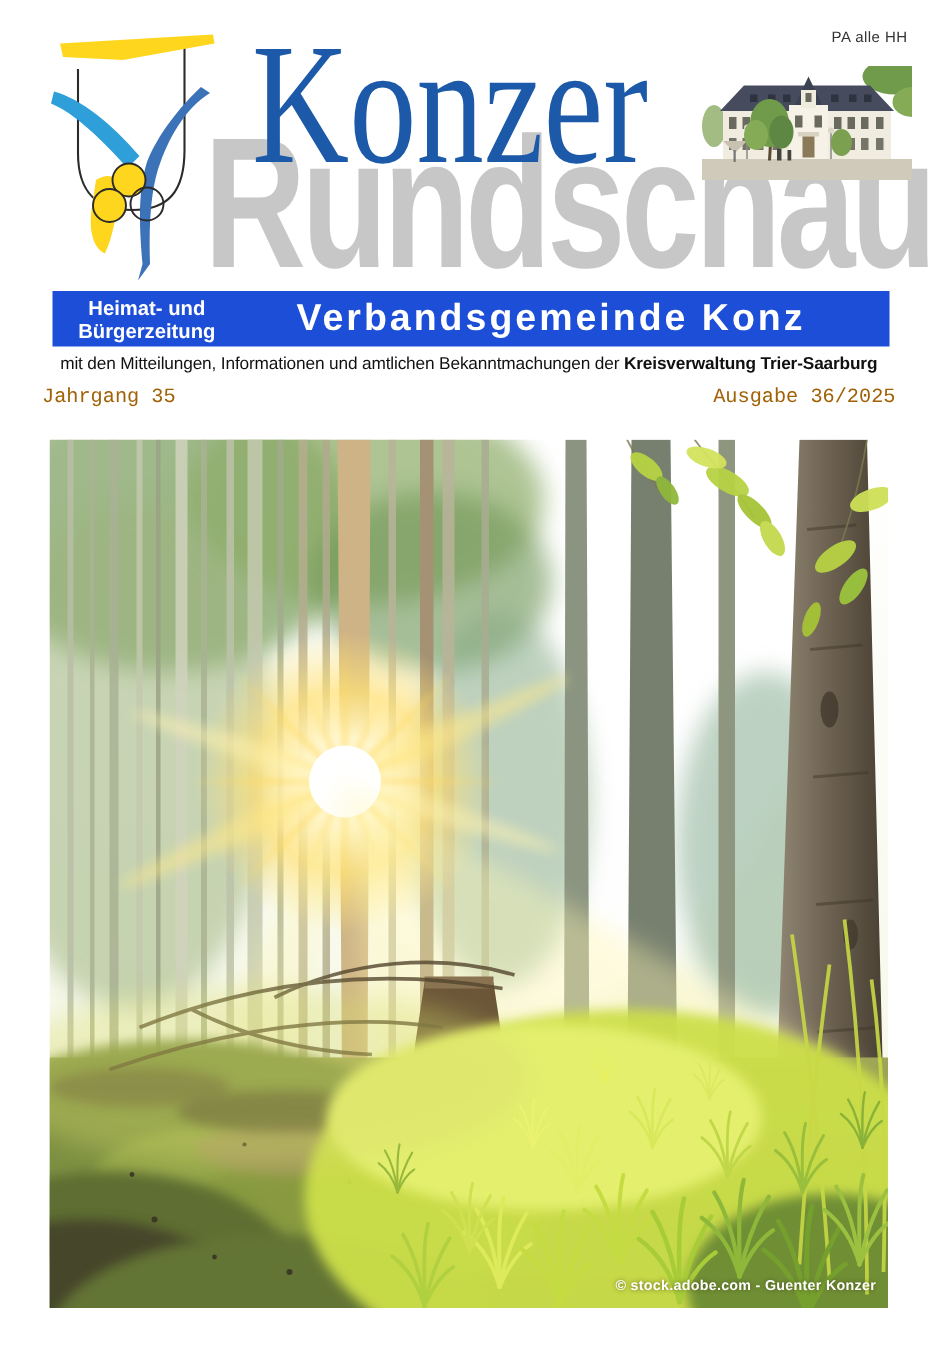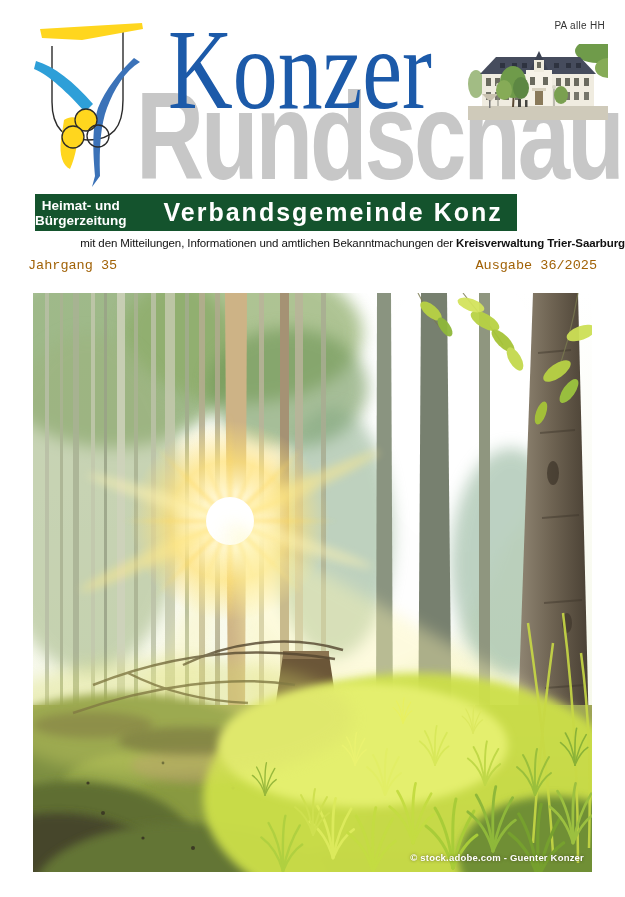--- a/index.html
+++ b/index.html
@@ -16,32 +16,32 @@
     font-size:124px;font-weight:bold;color:#c7c7c7;line-height:1;white-space:nowrap;
     letter-spacing:-4px;transform:scaleX(.76);transform-origin:left top;
   }
   .title-konzer{
     position:absolute;left:168px;top:12px;z-index:3;
     font-family:"Liberation Serif",serif;font-size:115px;color:#1c5aa9;line-height:1;
     white-space:nowrap;transform:scaleX(.78);transform-origin:left top;
   }
   .building-wrap{position:absolute;left:468px;top:44px;width:140px;height:76px;z-index:5;}
   .banner{
-    position:absolute;left:35px;top:194px;width:482px;height:37px;background:#14532d;
+    position:absolute;left:35px;top:194px;width:558px;height:37px;background:#1d4ed8;
     display:flex;align-items:center;z-index:6;justify-content:space-between;
   }
   .banner-label{
     width:152px;text-align:center;color:#fff;font-weight:bold;font-size:13.5px;line-height:15px;
   }
   .banner-title{
     flex:1;text-align:center;color:#fff;font-weight:bold;font-size:25px;letter-spacing:2px;
     padding-right:56px;white-space:nowrap;margin-left:37px;
   }
   .subtitle{
-    position:absolute;left:0;top:237px;width:625px;text-align:right;
+    position:absolute;left:0;top:237px;width:625px;text-align:center;
     font-size:11.5px;letter-spacing:-.1px;color:#111;
   }
   .subtitle b{font-weight:bold;}
   .issue-row{
     position:absolute;left:28px;top:258px;width:569px;display:flex;justify-content:space-between;
     font-family:Liberation Mono, monospace;font-size:13.5px;color:#a16207;
   }
   .cover-photo{
     position:absolute;left:33px;top:293px;width:559px;height:579px;overflow:hidden;
   }

